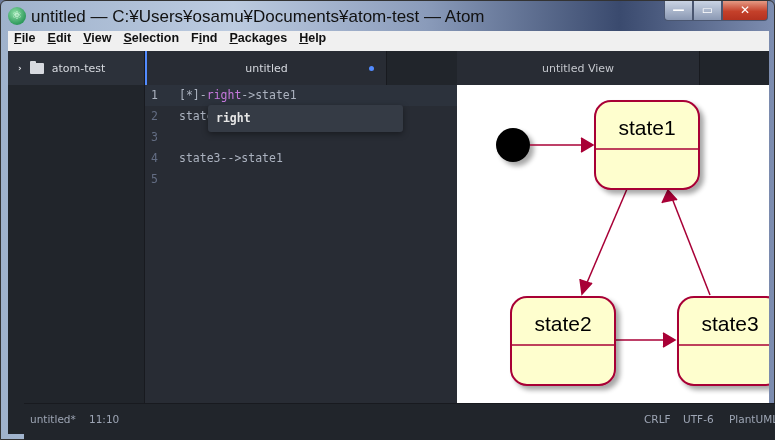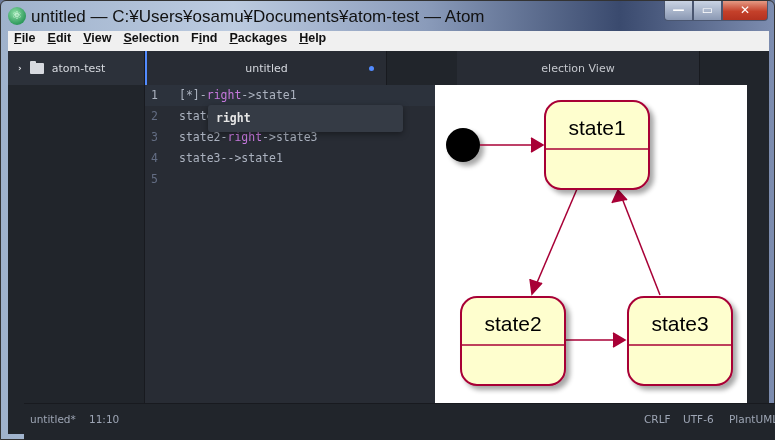--- a/index.html
+++ b/index.html
@@ -71,21 +71,21 @@
   .kw { color: #c678dd; }
   .op { color: #abb2bf; }
 
   .autocomplete {
     position: absolute; left: 63px; top: 20px; width: 195px; height: 27px; background: #353b45;
     border-radius: 3px; box-shadow: 0 2px 6px rgba(0,0,0,0.4);
     color: #e6e6e6; font-weight: bold; font-size: 11.5px; line-height: 27px; padding-left: 8px;
     font-family: "DejaVu Sans Mono", monospace;
   }
 
-  .preview { position: absolute; left: 427px; top: 34px; width: 312px; height: 318px; background: #ffffff; overflow: hidden; }
+  .preview { position: absolute; left: 449px; top: 34px; width: 312px; height: 318px; background: #ffffff; overflow: hidden; padding-left: 28px; }
 
   .statusbar {
     position: absolute; left: 16px; top: 352px; width: 761px; height: 41px; background: #21252b;
     border-top: 1px solid #181a1f; font-size: 10.5px; color: #9da5b4;
   }
   .st { position: absolute; top: 9px; }
 </style>
 </head>
 <body>
 
@@ -119,37 +119,36 @@
       </div>
     </div>
 
     <div class="tabbar">
       <div class="tab t1">
         <span>untitled</span>
         <span class="dot"></span>
       </div>
       <div class="tab-gap"></div>
       <div class="tab t2">
-        <span>election View</span>
+        <span>untitled View</span>
       </div>
       <div class="tab-gap2"></div>
     </div>
 
     <div class="editor" id="editor">
         <div class="line" style="top: 84px;">
           <span class="gutter">5</span>
           <span class="code"></span>
         </div>
         <div class="line" style="top: 63px;">
           <span class="gutter">4</span>
           <span class="code"><span class="op">state3--&gt;state1</span></span>
         </div>
         <div class="line" style="top: 42px;">
           <span class="gutter">3</span>
-          <span class="code"><span class="op">state2-</span><span class="kw">right</span><span class="op">-&gt;state3</span></span>
         </div>
         <div class="line" style="top: 21px;">
           <span class="gutter">2</span>
           <span class="code"><span class="op">state1--&gt;state2</span></span>
         </div>
         <div class="line cur" style="top: 0px;">
           <span class="gutter">1</span>
           <span class="code"><span class="op">[*]-</span><span class="kw">right</span><span class="op">-&gt;state1</span></span>
         </div>
       <div class="autocomplete">

